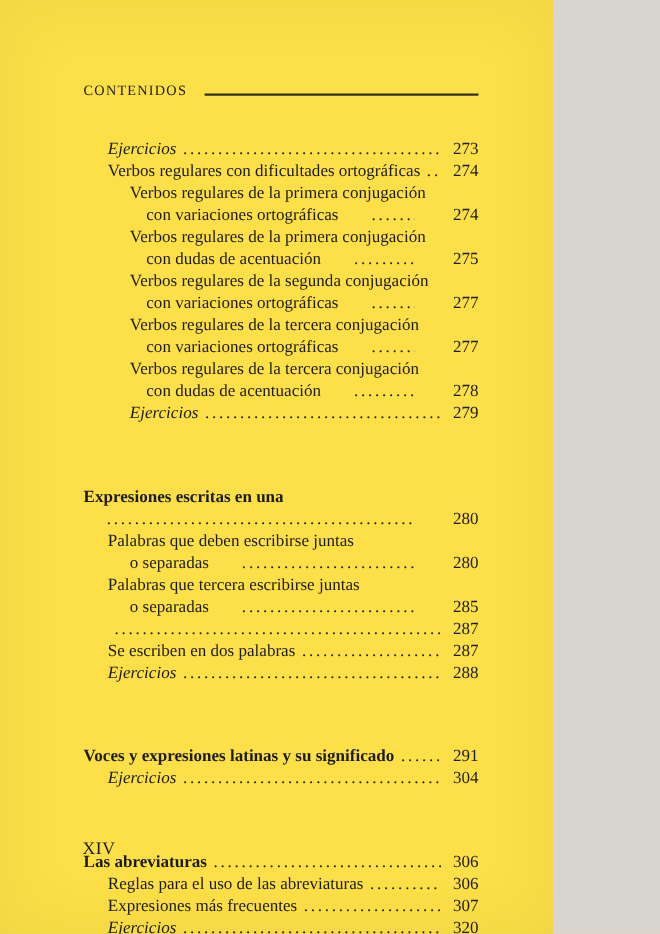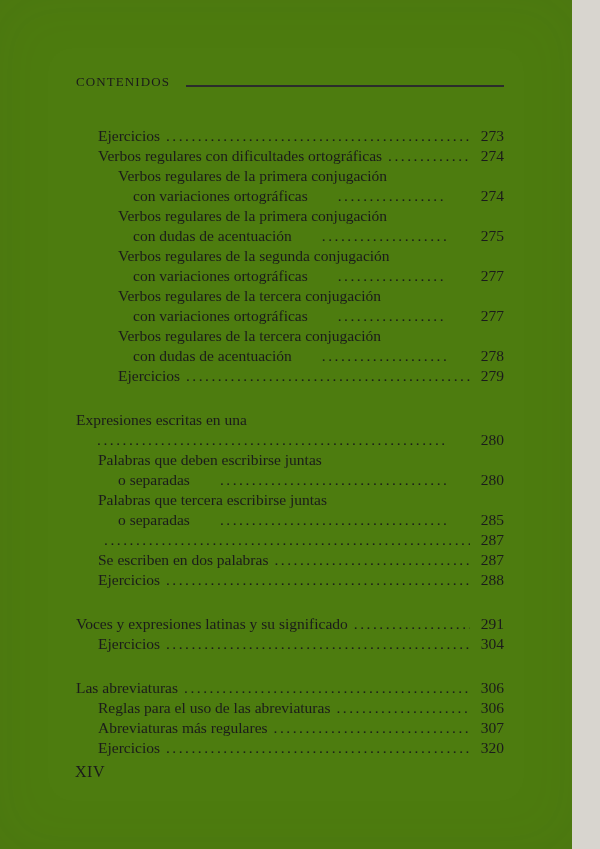--- a/index.html
+++ b/index.html
@@ -3,23 +3,23 @@
 <meta charset="utf-8">
 <style>
   * { margin: 0; padding: 0; box-sizing: border-box; }
   html, body { width: 600px; }
   body {
     font-family: "Liberation Serif", serif;
     background: #d8d5cf;
   }
   .page {
     position: relative;
-    width: 572px;
+    width: 503px;
     height: 849px;
-    background: #4d7c0f;
+    background: #fde047;
     color: #1b1b1b;
     padding: 74px 68px 0 76px;
     overflow: hidden;
     box-shadow: inset 0 0 60px rgba(70, 60, 35, 0.08);
   }
   .page-header {
     display: flex;
     align-items: flex-end;
   }
   .header-title {
@@ -38,22 +38,22 @@
   .toc-entry { font-size: 15.5px; }
   .toc-line {
     display: flex;
     align-items: baseline;
     line-height: 20px;
   }
   .indent-1 { margin-left: 22px; }
   .indent-2 { margin-left: 42px; }
   .toc-line.cont { padding-left: 15px; gap: 24px; }
   .indent-1 > .toc-line.cont { padding-left: 20px; }
-  .style-italic .toc-text { }
-  .style-bold .toc-text { font-weight: normal; }
+  .style-italic .toc-text { font-style: italic; }
+  .style-bold .toc-text { font-weight: bold; margin-top: 32px; }
   .toc-text { white-space: nowrap; }
   .leader {
     flex: 1;
     overflow: hidden;
     white-space: nowrap;
     margin: 0 2px 0 6px;
   }
   .leader::after {
     content: "....................................................................................................................................";
     letter-spacing: 2.5px;
@@ -232,21 +232,21 @@
         </div>
         <div class="toc-entry indent-1 style-normal">
           <div class="toc-line">
             <span class="toc-text">Reglas para el uso de las abreviaturas</span>
             <span class="leader"></span>
             <span class="page-num">306</span>
           </div>
         </div>
         <div class="toc-entry indent-1 style-normal">
           <div class="toc-line">
-            <span class="toc-text">Abreviaturas más regulares</span>
+            <span class="toc-text">Expresiones más frecuentes</span>
             <span class="leader"></span>
             <span class="page-num">307</span>
           </div>
         </div>
         <div class="toc-entry indent-1 style-italic">
           <div class="toc-line">
             <span class="toc-text">Ejercicios</span>
             <span class="leader"></span>
             <span class="page-num">320</span>
           </div>

